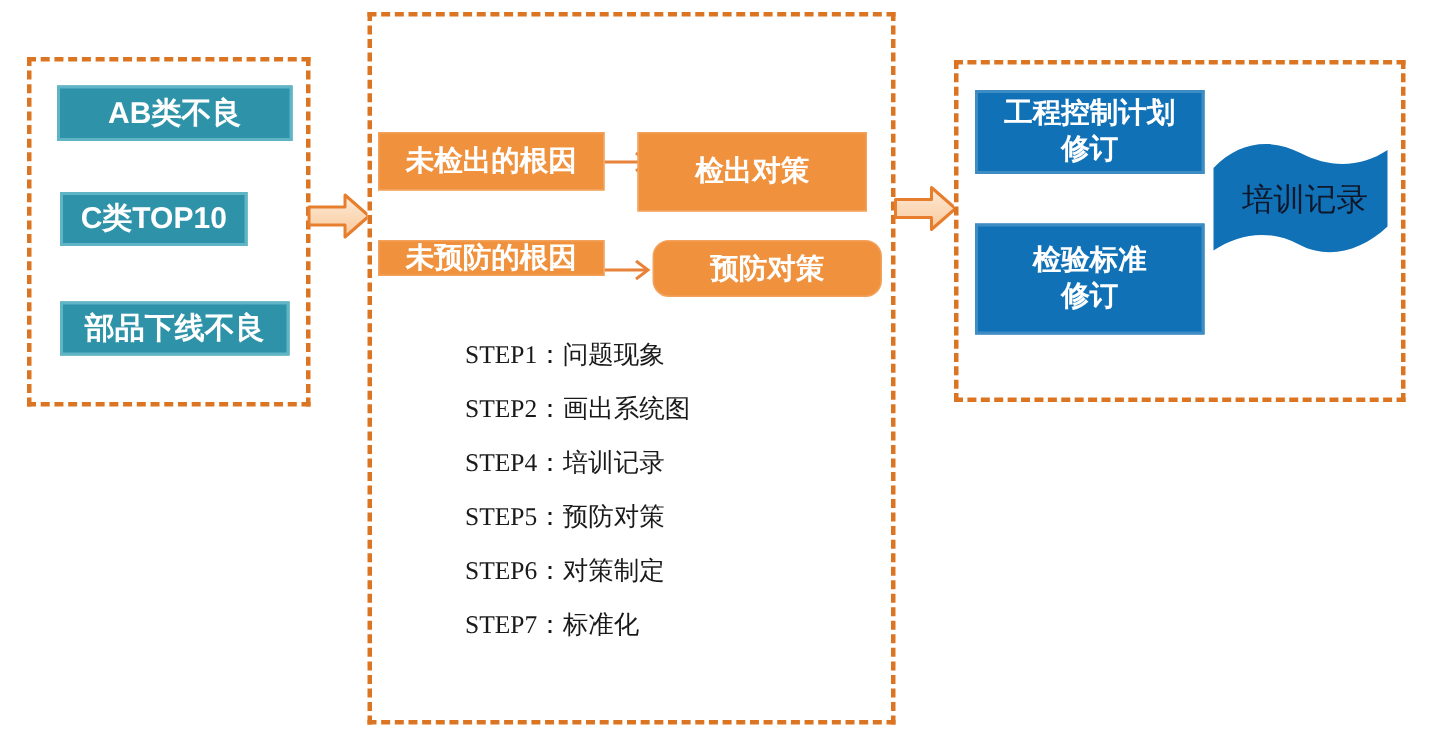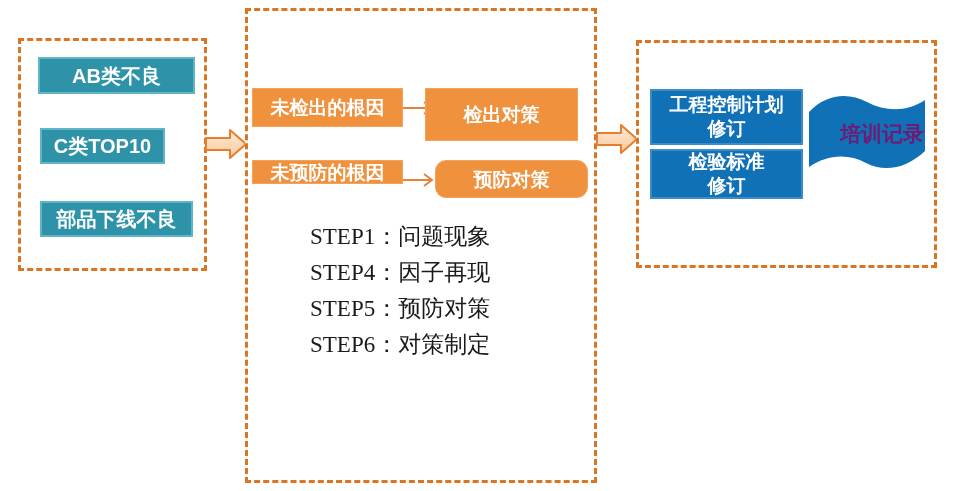--- a/index.html
+++ b/index.html
@@ -42,40 +42,40 @@
   #thin-arrow-1 { left:155px; top:86px; }
   #thin-arrow-2 { left:155px; top:158px; }
 
   .block-arrow { position:absolute; width:44px; height:32px; }
   #flow-arrow-1 { left:204px; top:128px; }
   #flow-arrow-2 { left:595px; top:123px; }
 
   .steps-list {
     position:absolute; left:62px; top:208px; width:260px;
     font-family:"Liberation Serif","DejaVu Serif",serif;
-    font-size:23px; color:#1A1A1A; line-height:36px;
+    font-size:17px; color:#1A1A1A; line-height:36px;
     white-space:nowrap;
   }
 
   .blue-box {
     position:absolute; box-sizing:border-box;
     background:#1071B7; border:2px solid #3D8DC4;
     color:#ffffff; font-weight:bold; font-size:19px;
     display:flex; align-items:center; justify-content:center;
     text-align:center; line-height:1.25; white-space:pre-line;
   }
-  #blue-1 { left:11px; top:46px;  width:153px; height:56px; }
-  #blue-2 { left:11px; top:106px; width:153px; height:50px; }
+  #blue-1 { left:11px; top:17px;  width:153px; height:56px; }
+  #blue-2 { left:11px; top:106px; width:153px; height:74px; }
 
   .flag { position:absolute; left:167px; top:52px; width:122px; height:76px; }
   .flag svg { position:absolute; left:0; top:0; width:100%; height:100%; }
   .flag-label {
-    position:absolute; left:15px; top:0; width:100%; height:100%;
+    position:absolute; left:3px; top:0; width:100%; height:100%;
     display:flex; align-items:center; justify-content:center;
-    color:#701a75; font-weight:bold; font-size:21px; line-height:1;
+    color:#0f172a; font-weight:normal; font-size:21px; line-height:1;
   }
 </style>
 </head>
 <body>
 
 <div class="canvas">
 
   <section class="dashed-panel" id="left-panel">
     <div class="teal-box" id="teal-1">AB类不良</div>
     <div class="teal-box" id="teal-2">C类TOP10</div>
@@ -102,23 +102,25 @@
 
     <div class="orange-box" id="cause-2">未预防的根因</div>
     <svg class="thin-arrow" id="thin-arrow-2" viewBox="0 0 32 22">
       <line x1="0" y1="11" x2="28" y2="11" stroke="#E8823B" stroke-width="2"></line>
       <polyline points="21,5 29,11 21,17" fill="none" stroke="#E8823B" stroke-width="2"></polyline>
     </svg>
     <div class="orange-box" id="action-2">预防对策</div>
 
     <div class="steps-list">
       <div class="step-line">STEP1：问题现象</div>
-      <div class="step-line">STEP4：因子再现</div>
+      <div class="step-line">STEP2：画出系统图</div>
+      <div class="step-line">STEP4：培训记录</div>
       <div class="step-line">STEP5：预防对策</div>
       <div class="step-line">STEP6：对策制定</div>
+      <div class="step-line">STEP7：标准化</div>
     </div>
   </section>
 
   <svg class="block-arrow" id="flow-arrow-2" viewBox="0 0 44 32">
     <defs>
       <linearGradient id="agrad2" x1="0" y1="0" x2="0" y2="1">
         <stop offset="0" stop-color="#FDEAD6"></stop>
           <stop offset="1" stop-color="#F9C99C"></stop>
       </linearGradient>
     </defs>

